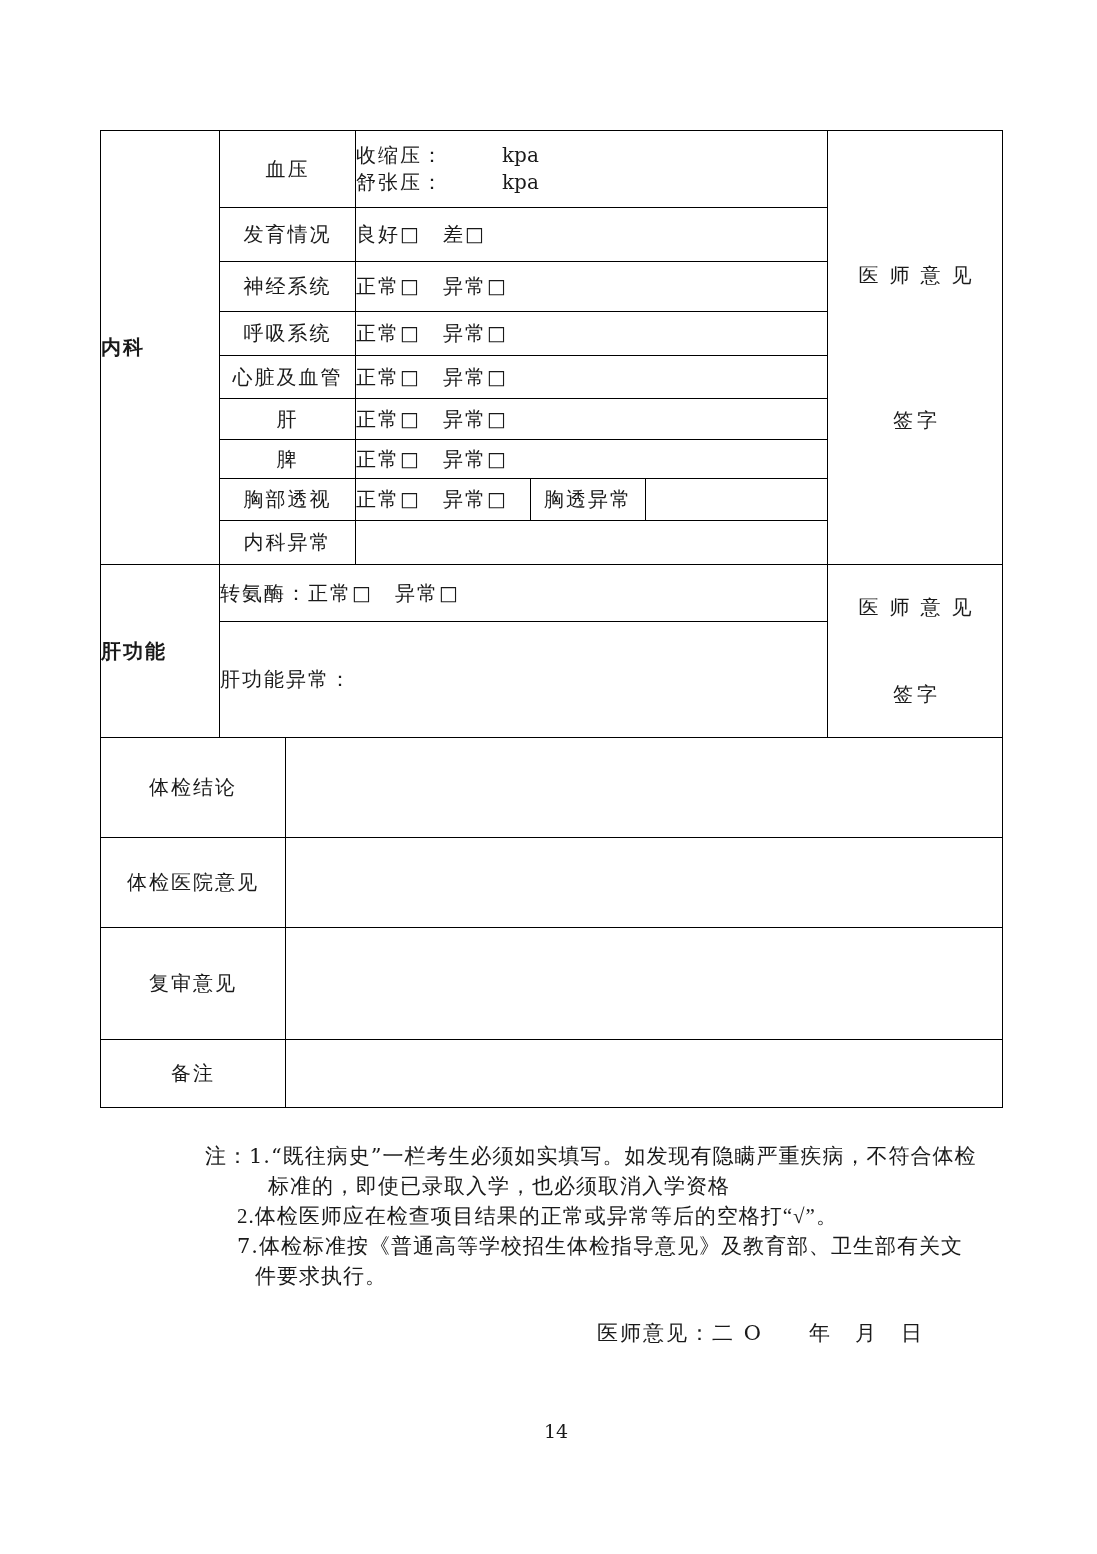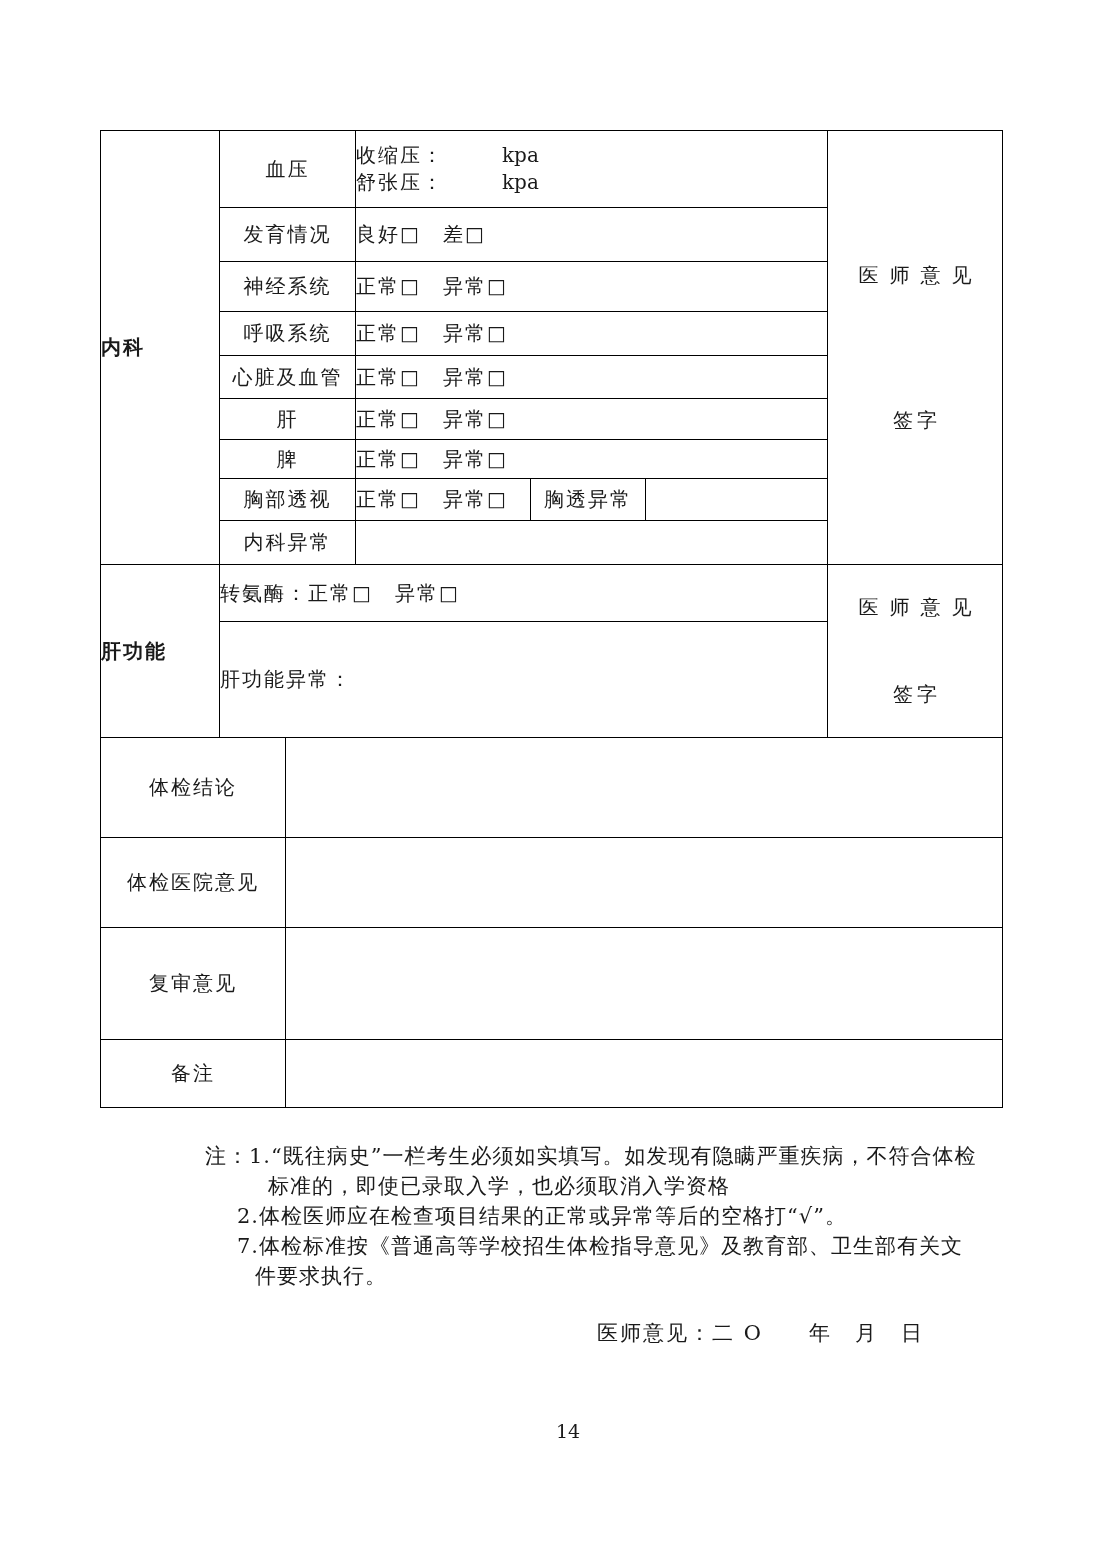--- a/index.html
+++ b/index.html
@@ -32,26 +32,26 @@
   .doc-op{letter-spacing:11px;text-indent:11px;}
   .doc-sign{letter-spacing:4px;text-indent:4px;}
   .doc-gap-lg{height:118px;}
   .doc-gap-sm{height:60px;}
   .bp-line{line-height:27px;}
   .bp-unit{margin-left:58px;letter-spacing:0;}
   
   .note-line{position:absolute;font-size:21px;letter-spacing:1px;white-space:pre;}
   .note-0{left:205px;top:1142px;}
   .note-1{left:247px;top:1172px;margin-left:21px;}
-  .note-2{left:237px;top:1202px;}
+  .note-2{left:237px;top:1202px;font-family:Liberation Serif, serif;}
   .note-3{left:237px;top:1232px;}
   .note-4{left:255px;top:1262px;}
   
   .date-line{position:absolute;left:597px;top:1319px;font-size:21px;letter-spacing:2px;white-space:pre;}
-  .page-num{position:absolute;left:544px;top:1420px;font-size:19px;letter-spacing:0;margin-left:12px;}
+  .page-num{position:absolute;left:544px;top:1420px;font-size:19px;letter-spacing:0;}
 </style>
 </head>
 <body>
 
 <table class="form">
   <colgroup>
     <col style="width:119px">
       <col style="width:66px">
       <col style="width:70px">
     <col style="width:175px">

